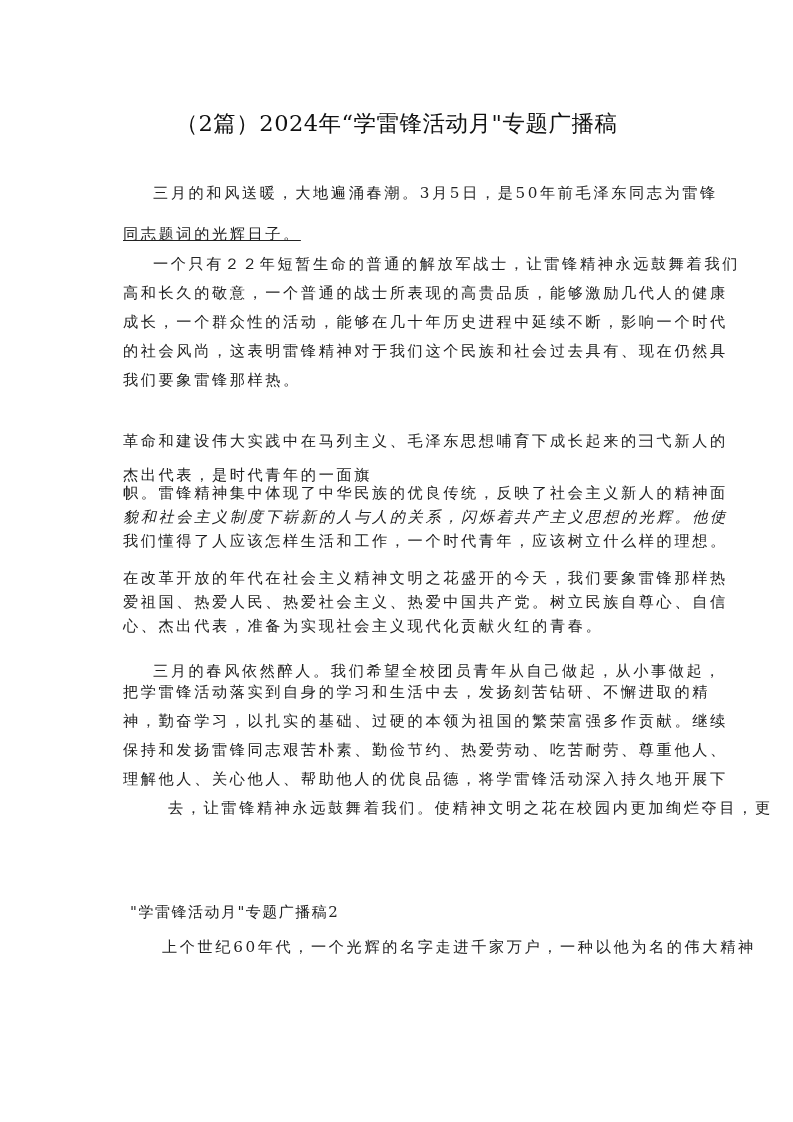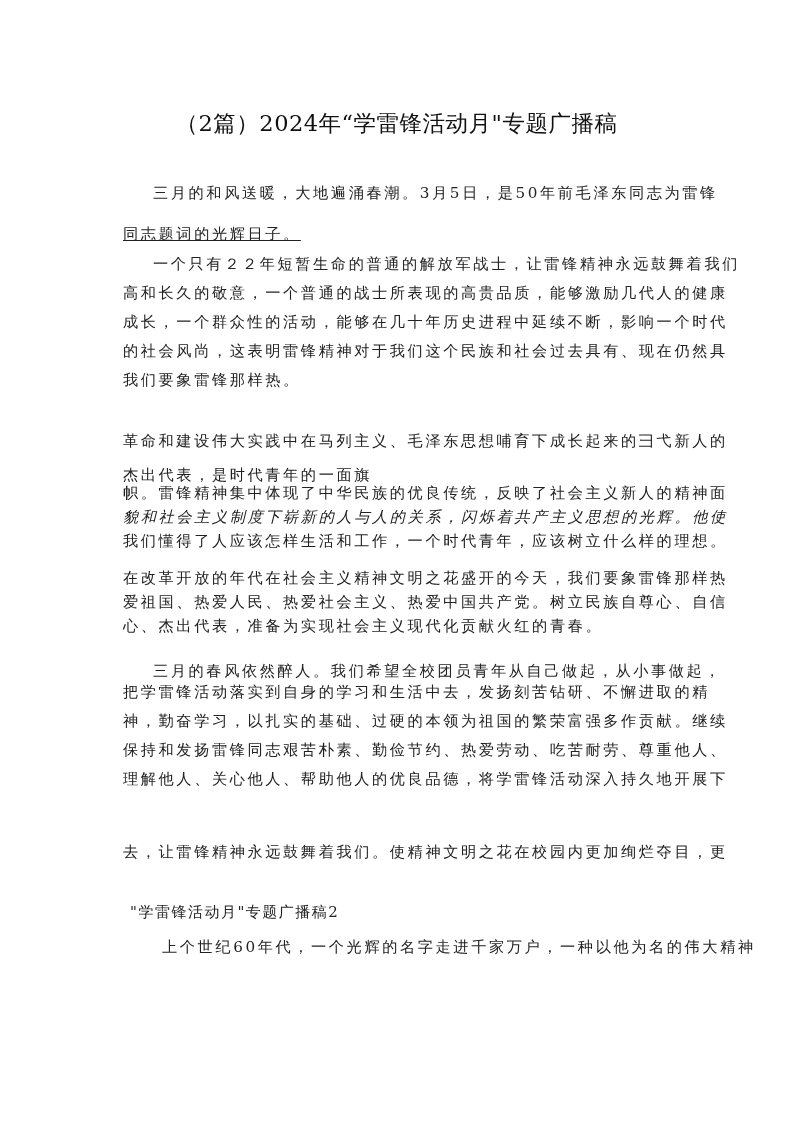--- a/index.html
+++ b/index.html
@@ -83,18 +83,18 @@
 
   <div class="line" style="top:592px;">爱祖国、热爱人民、热爱社会主义、热爱中国共产党。树立民族自尊心、自信</div>
   <div class="line" style="top:568px;">在改革开放的年代在社会主义精神文明之花盛开的今天，我们要象雷锋那样热</div>
   <div class="line last" style="top:616px;">心、杰出代表，准备为实现社会主义现代化贡献火红的青春。</div>
 
   <div class="line indent" style="top:653px;margin-top:8px;">三月的春风依然醉人。我们希望全校团员青年从自己做起，从小事做起，</div>
   <div class="line" style="top:682px;">把学雷锋活动落实到自身的学习和生活中去，发扬刻苦钻研、不懈进取的精</div>
   <div class="line" style="top:711px;">神，勤奋学习，以扎实的基础、过硬的本领为祖国的繁荣富强多作贡献。继续</div>
   <div class="line" style="top:740px;">保持和发扬雷锋同志艰苦朴素、勤俭节约、热爱劳动、吃苦耐劳、尊重他人、</div>
   <div class="line" style="top:769px;">理解他人、关心他人、帮助他人的优良品德，将学雷锋活动深入持久地开展下</div>
-  <div class="line" style="top:842px;">去，让雷锋精神永远鼓舞着我们。使精神文明之花在校园内更加绚烂夺目，更</div>
+  <div class="line" style="top:798px;margin-left:45px;">去，让雷锋精神永远鼓舞着我们。使精神文明之花在校园内更加绚烂夺目，更</div>
 
   <div class="section-title">"学雷锋活动月"专题广播稿2</div>
   <div class="line" style="top:937px; left:128px; width:555px;margin-left:34px;">上个世纪60年代，一个光辉的名字走进千家万户，一种以他为名的伟大精神</div>
 
 </div>
 
 </body></html>

